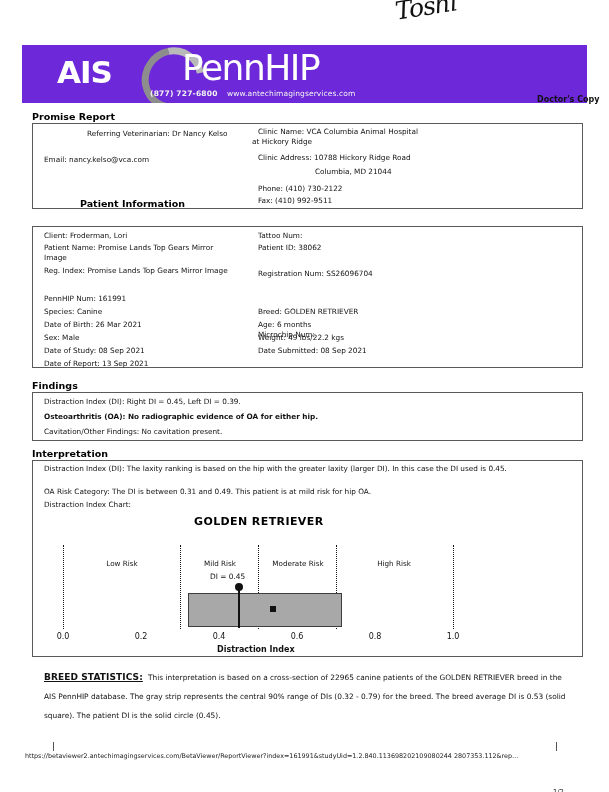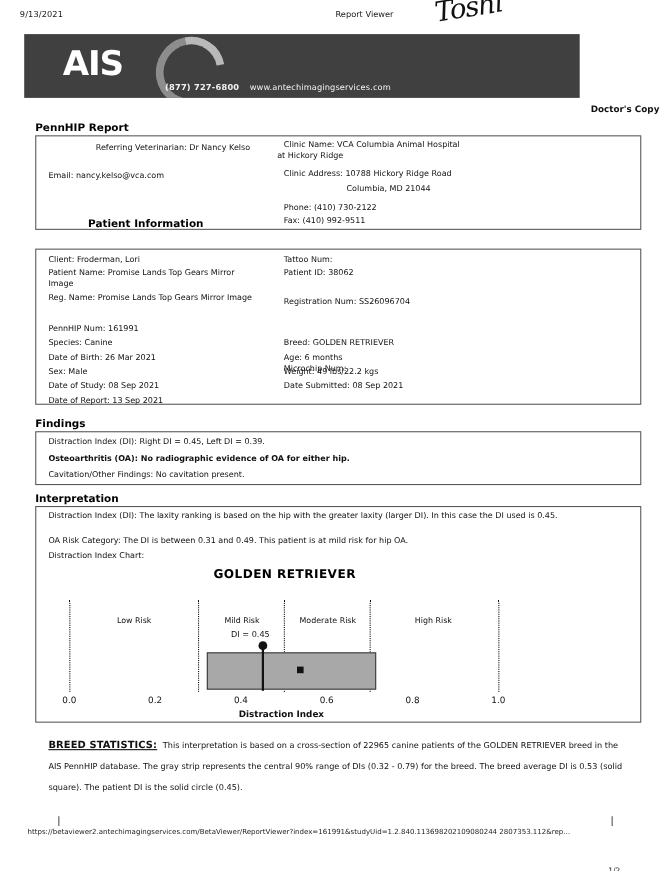--- a/index.html
+++ b/index.html
@@ -21,22 +21,22 @@
     position:absolute;left:395px;top:-8px;
     font-family:"DejaVu Serif","Liberation Serif",serif;
     font-size:25px;font-style:italic;color:#111;
     transform:rotate(-9deg);
     letter-spacing:-1px;
     font-weight:500;
   }
 
   
   .banner{
-    position:absolute;left:22px;top:31px;width:505px;height:58px;
-    background:#404040;
+    position:absolute;left:22px;top:45px;width:565px;height:58px;
+    background:#6d28d9;
     overflow:hidden;
   }
   .banner-inner{position:relative;width:100%;height:100%;}
   .logo-ais{
     position:absolute;left:35px;top:9px;
     color:#fff;font-size:31px;font-weight:bold;
     font-family:"DejaVu Sans","Liberation Sans",sans-serif;
     letter-spacing:-1px;
   }
   .logo-swoosh{
@@ -99,37 +99,34 @@
   
   .footer-url{position:absolute;left:25px;top:752px;font-size:6.4px;color:#222;white-space:nowrap;}
   .footer-page{position:absolute;left:553px;top:788px;font-size:6.8px;color:#222;}
   .tick-mark{position:absolute;width:0;border-left:1px solid #555;height:9px;}
 </style>
 </head>
 <body>
 
 <div class="page">
 
-  <div class="print-head">
-    <div class="print-date">9/13/2021</div>
-    <div class="print-title">Report Viewer</div>
-  </div>
   <div class="handwriting">Toshi</div>
 
   <div class="banner">
     <div class="banner-inner">
       <div class="logo-ais">AIS</div>
       <div class="logo-swoosh"></div>
+      <div class="logo-pennhip">PennHIP</div>
       <div class="logo-phone">(877) 727-6800</div>
       <div class="logo-url">www.antechimagingservices.com</div>
     </div>
   </div>
   <div class="doctors-copy">Doctor's Copy</div>
 
-  <div class="sec-title" style="left:32px;top:111px;">PennHIP Report</div>
+  <div class="sec-title" style="left:32px;top:111px;">Promise Report</div>
   <div class="box" style="left:32px;top:123px;width:549px;height:84px;"></div>
 
   <div class="fld" style="left:44px;top:129px;padding-left:43px;">
     <span class="lbl">Referring Veterinarian:</span>
     <span>Dr Nancy Kelso</span>
   </div>
   <div class="fld" style="left:44px;top:155px;">
     <span class="lbl">Email:</span>
     <span>nancy.kelso@vca.com</span>
   </div>
@@ -158,21 +155,21 @@
 
   <div class="fld" style="left:44px;top:231px;">
     <span>Client:</span>
     <span>Froderman, Lori</span>
   </div>
   <div class="fld wrap" style="left:44px;top:243px;width:190px;line-height:10px;">
     <span>Patient Name:</span>
     <span>Promise Lands Top Gears Mirror Image</span>
   </div>
   <div class="fld wrap" style="left:44px;top:266px;width:195px;line-height:10px;">
-    <span>Reg. Name:</span>
+    <span>Reg. Index:</span>
     <span>Promise Lands Top Gears Mirror Image</span>
   </div>
   <div class="fld" style="left:44px;top:294px;">
     <span>PennHIP Num:</span>
     <span>161991</span>
   </div>
   <div class="fld" style="left:44px;top:307px;">
     <span>Species:</span>
     <span>Canine</span>
   </div>

